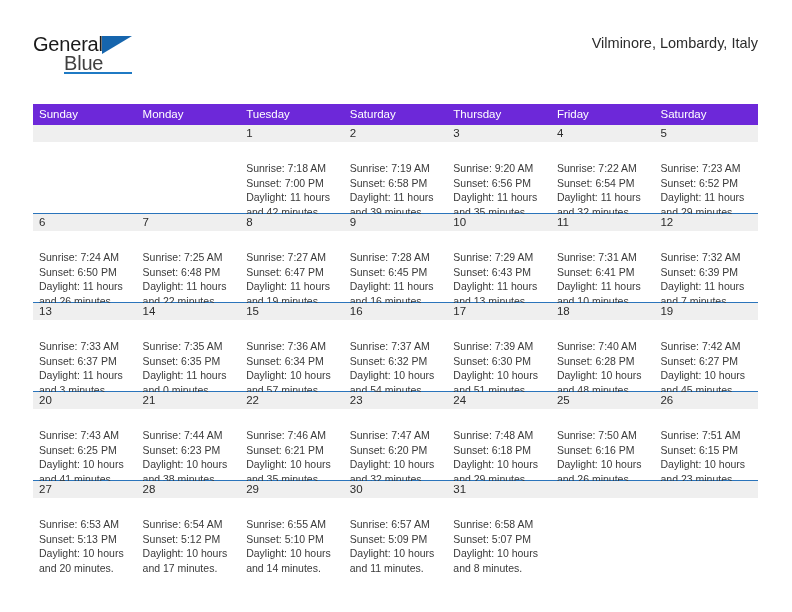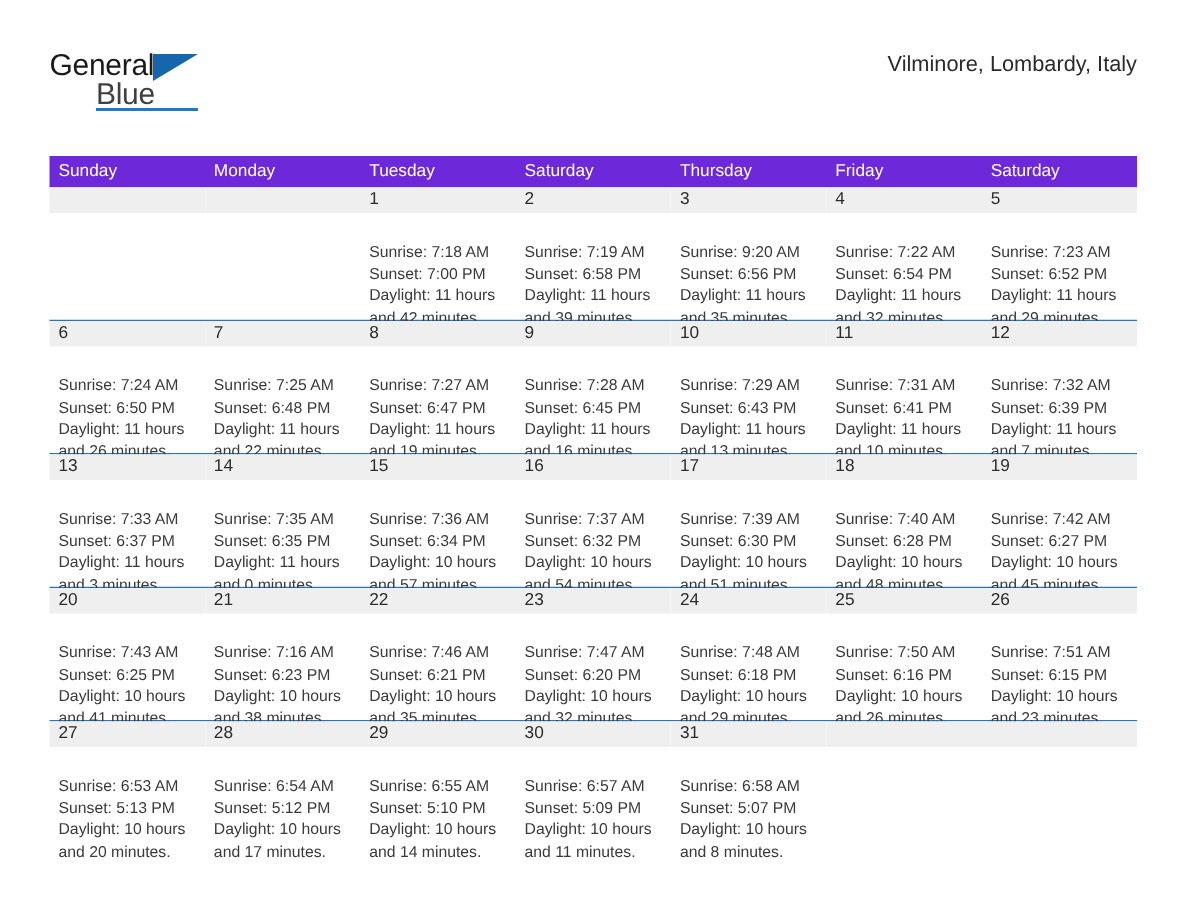--- a/index.html
+++ b/index.html
@@ -381,21 +381,21 @@
               <div class="info">
                 <div>Sunrise: 7:43 AM</div>
                 <div>Sunset: 6:25 PM</div>
                 <div>Daylight: 10 hours</div>
                 <div>and 41 minutes.</div>
               </div>
             </div>
             <div class="cell">
               <div class="daynum-band">21</div>
               <div class="info">
-                <div>Sunrise: 7:16 AM</div>
+                <div>Sunrise: 7:44 AM</div>
                 <div>Sunset: 6:23 PM</div>
                 <div>Daylight: 10 hours</div>
                 <div>and 38 minutes.</div>
               </div>
             </div>
             <div class="cell">
               <div class="daynum-band">22</div>
               <div class="info">
                 <div>Sunrise: 7:46 AM</div>
                 <div>Sunset: 6:21 PM</div>

